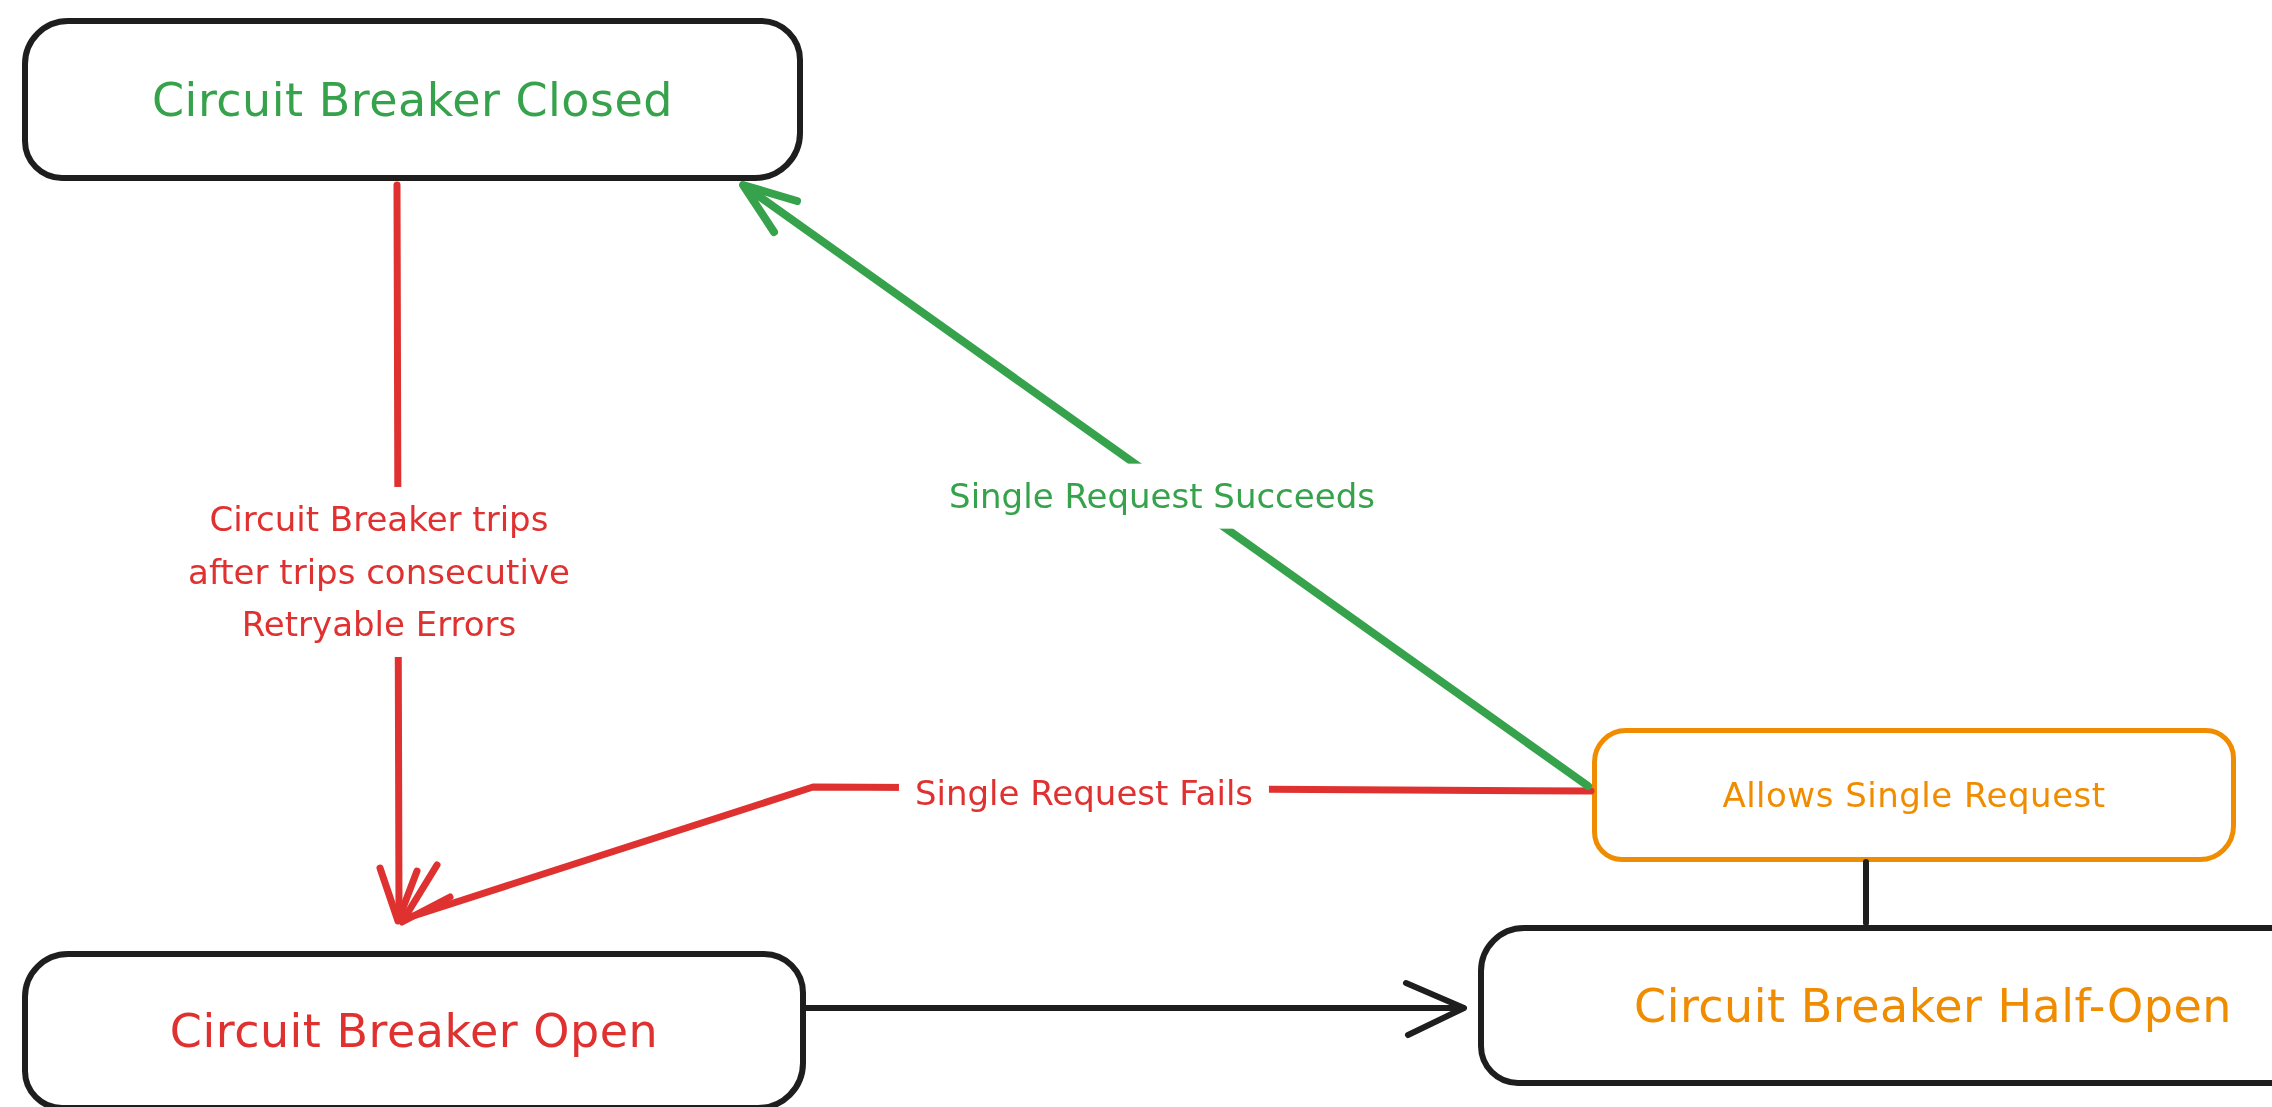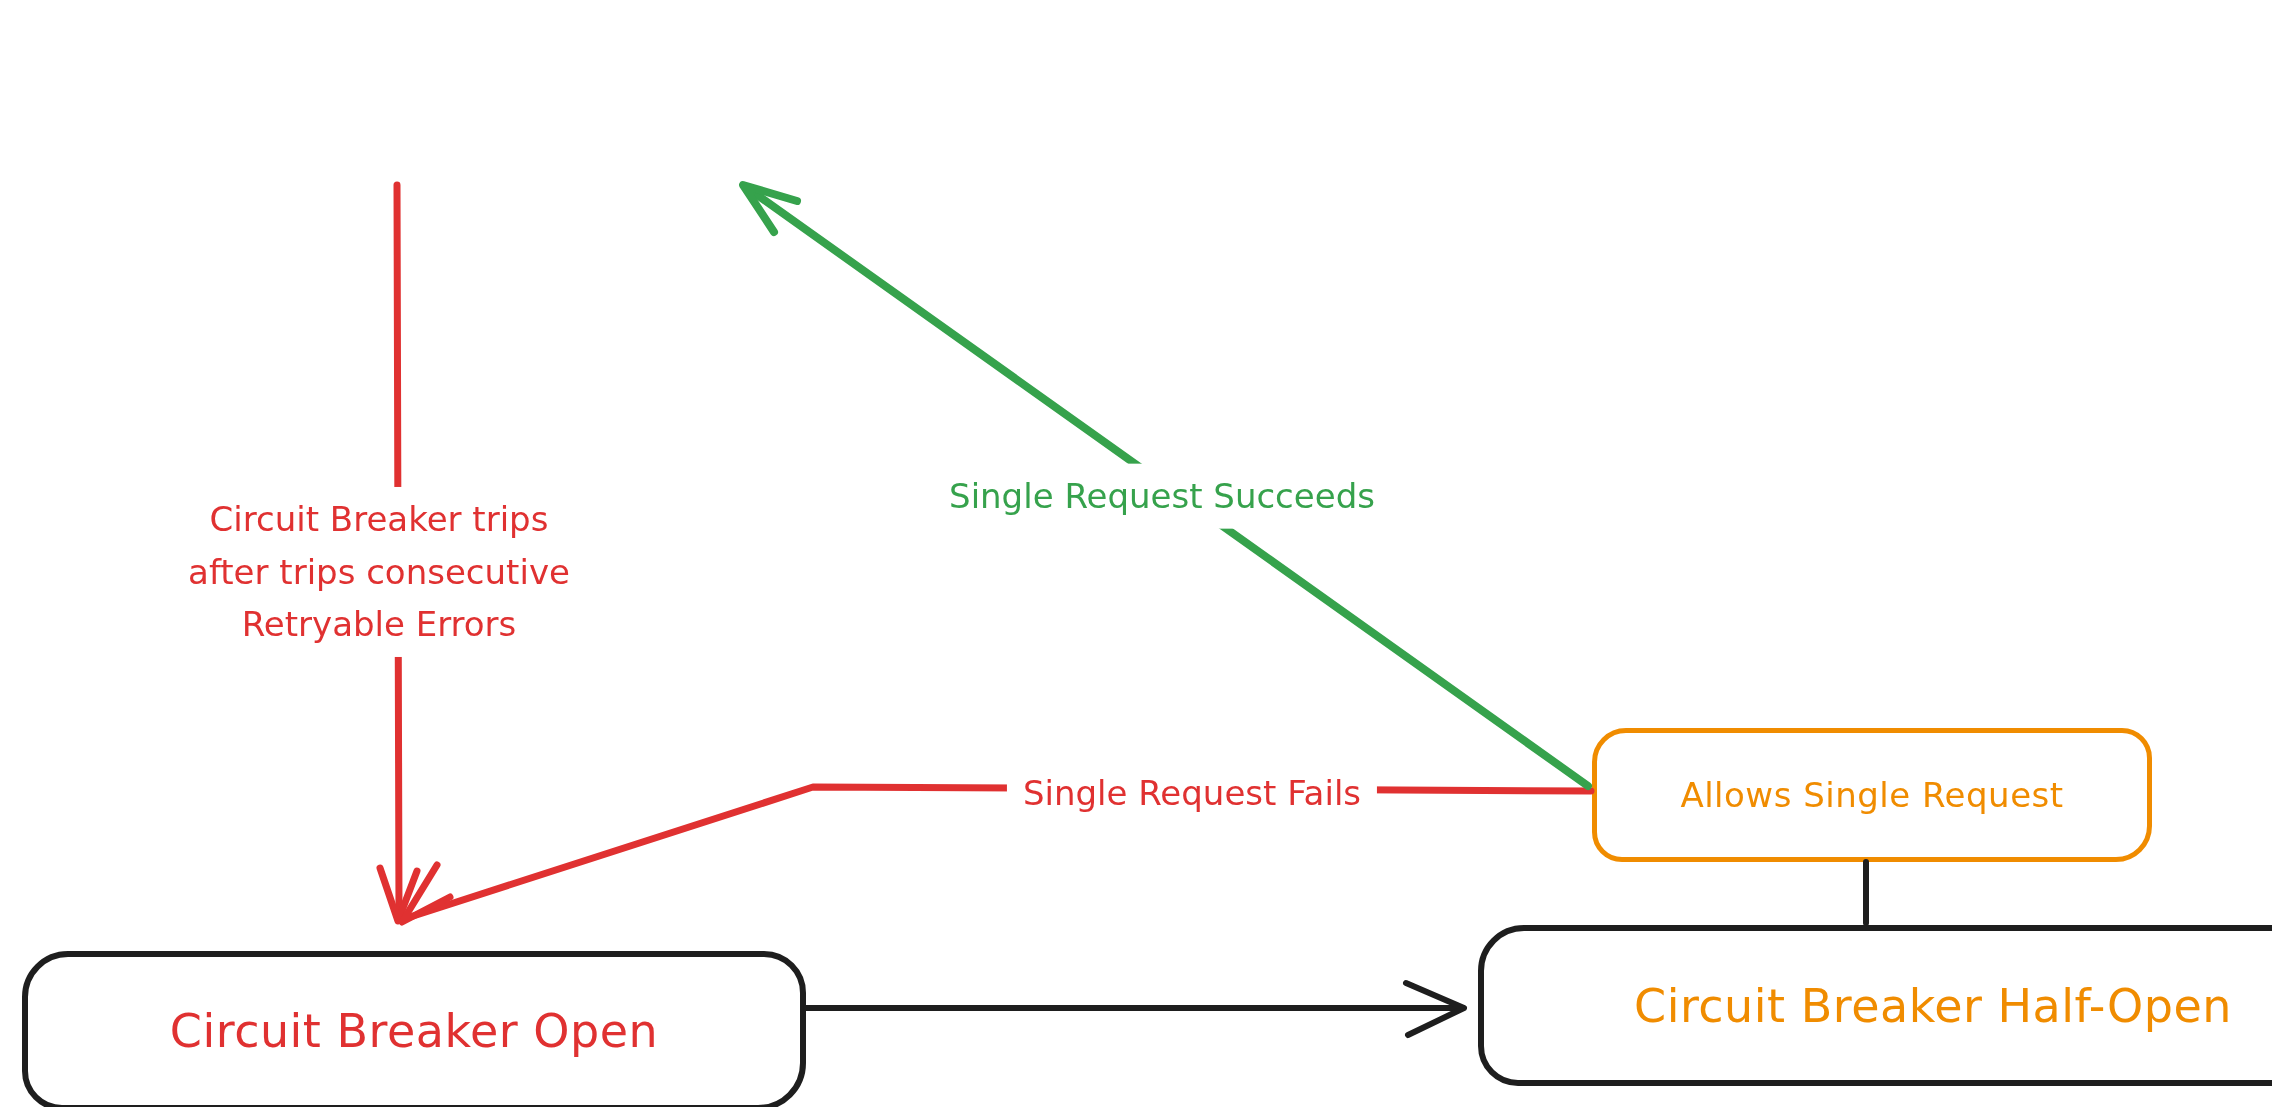--- a/index.html
+++ b/index.html
@@ -68,30 +68,33 @@
 
   .e-red   { stroke: var(--red);   stroke-width: 7; fill: none; stroke-linecap: round; stroke-linejoin: round; }
   .e-green { stroke: var(--green); stroke-width: 8; fill: none; stroke-linecap: round; stroke-linejoin: round; }
   .e-ink   { stroke: var(--ink);   stroke-width: 6; fill: none; stroke-linecap: round; stroke-linejoin: round; }
 </style>
 </head>
 <body>
 
 <div class="canvas">
 
+  <div class="node node-black" style="left:22px; top:18px; width:781px; height:163px;">
+    <span class="node-title text-green">Circuit Breaker Closed</span>
+  </div>
 
   <div class="node node-black" style="left:22px; top:923px; width:784px; height:160px;margin-top:28px;">
     <span class="node-title text-red">Circuit Breaker Open</span>
   </div>
 
   <div class="node node-black" style="left:1478px; top:925px; width:910px; height:161px;">
     <span class="node-title text-orange">Circuit Breaker Half-Open</span>
   </div>
 
-  <div class="node node-orange" style="left:1592px; top:728px; width:560px; height:134px;">
+  <div class="node node-orange" style="left:1592px; top:728px; width:644px; height:134px;">
     <span class="node-title-small text-orange">Allows Single Request</span>
   </div>
 
   <svg class="edges-layer" viewBox="0 0 2272 1107">
 
     <g>
       <path class="e-red" d="M397 185 L399 916"></path>
       <path class="e-red" d="M380 868 L398 921 L417 871"></path>
     </g>
 
@@ -116,16 +119,16 @@
   </svg>
 
   <div class="edge-label text-red" style="left:379px; top:572px;">
     <div>Circuit Breaker trips</div>
     <div>after trips consecutive</div>
     <div>Retryable Errors</div>
   </div>
 
   <div class="edge-label text-green" style="left:1162px; top:496px;">Single Request Succeeds</div>
 
-  <div class="edge-label text-red" style="left:1192px; top:793px;">Single Request Fails</div>
+  <div class="edge-label text-red" style="left:1084px; top:793px;">Single Request Fails</div>
 
 
 </div>
 
 </body></html>

